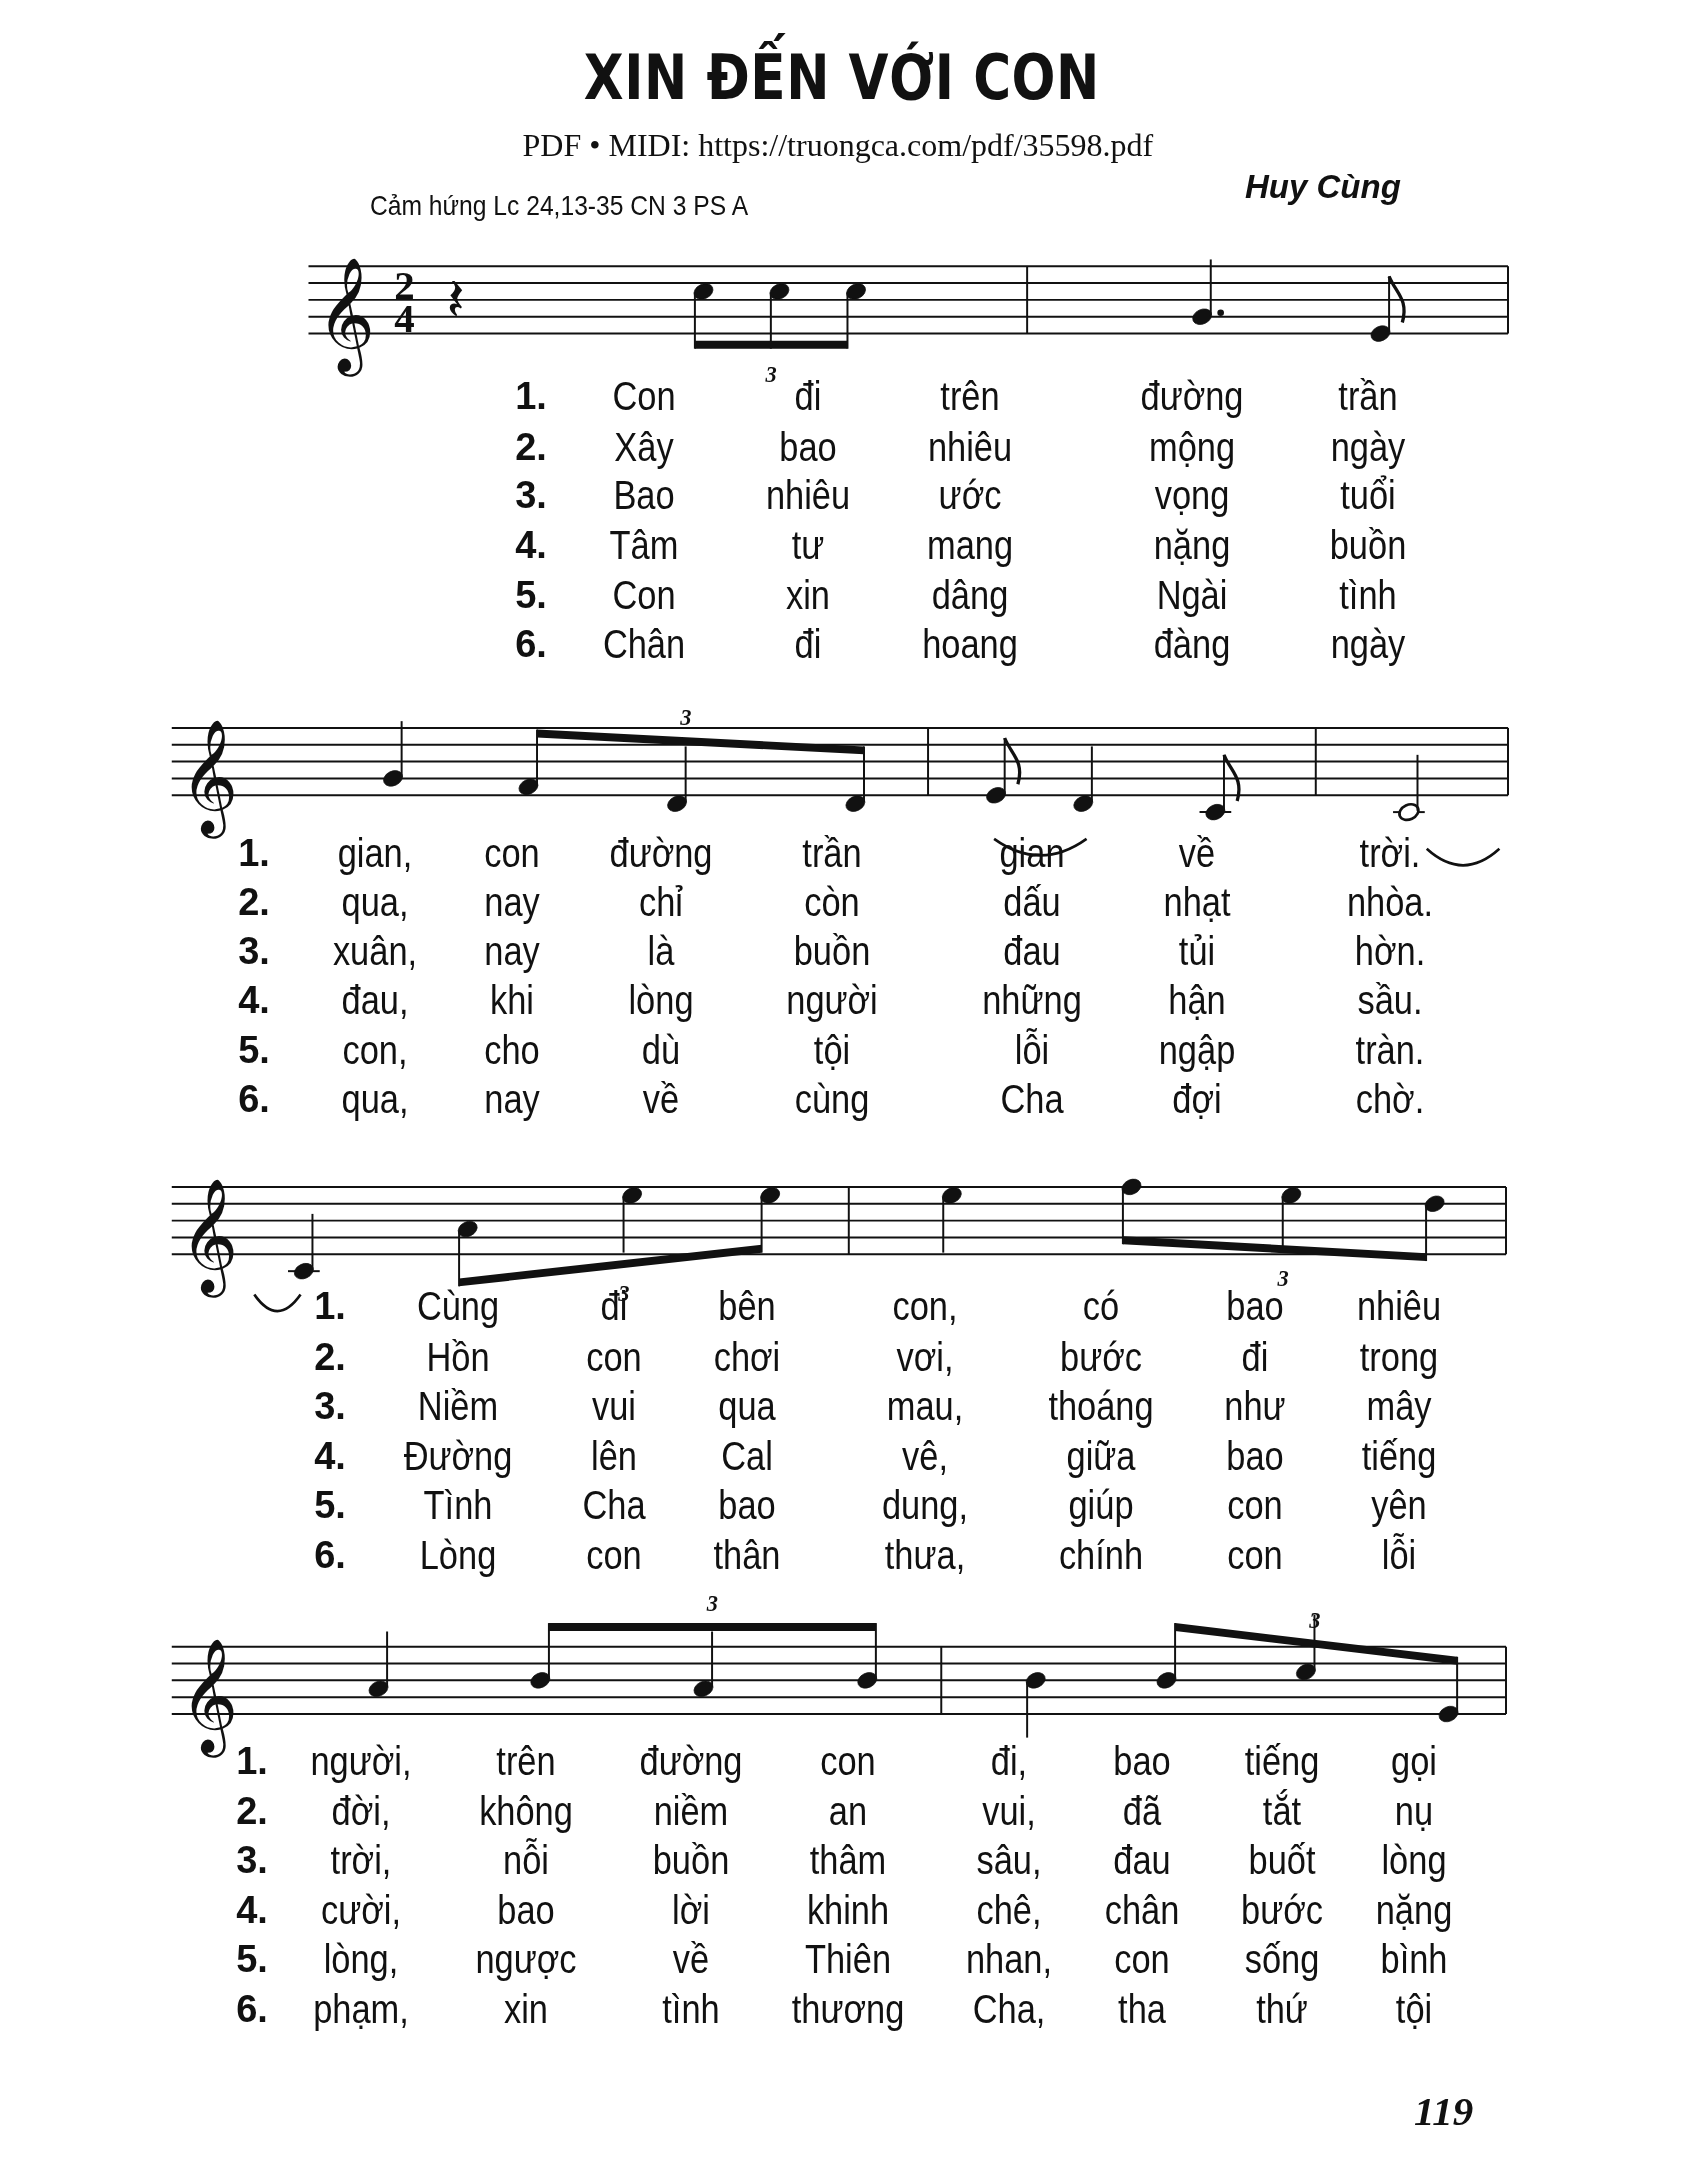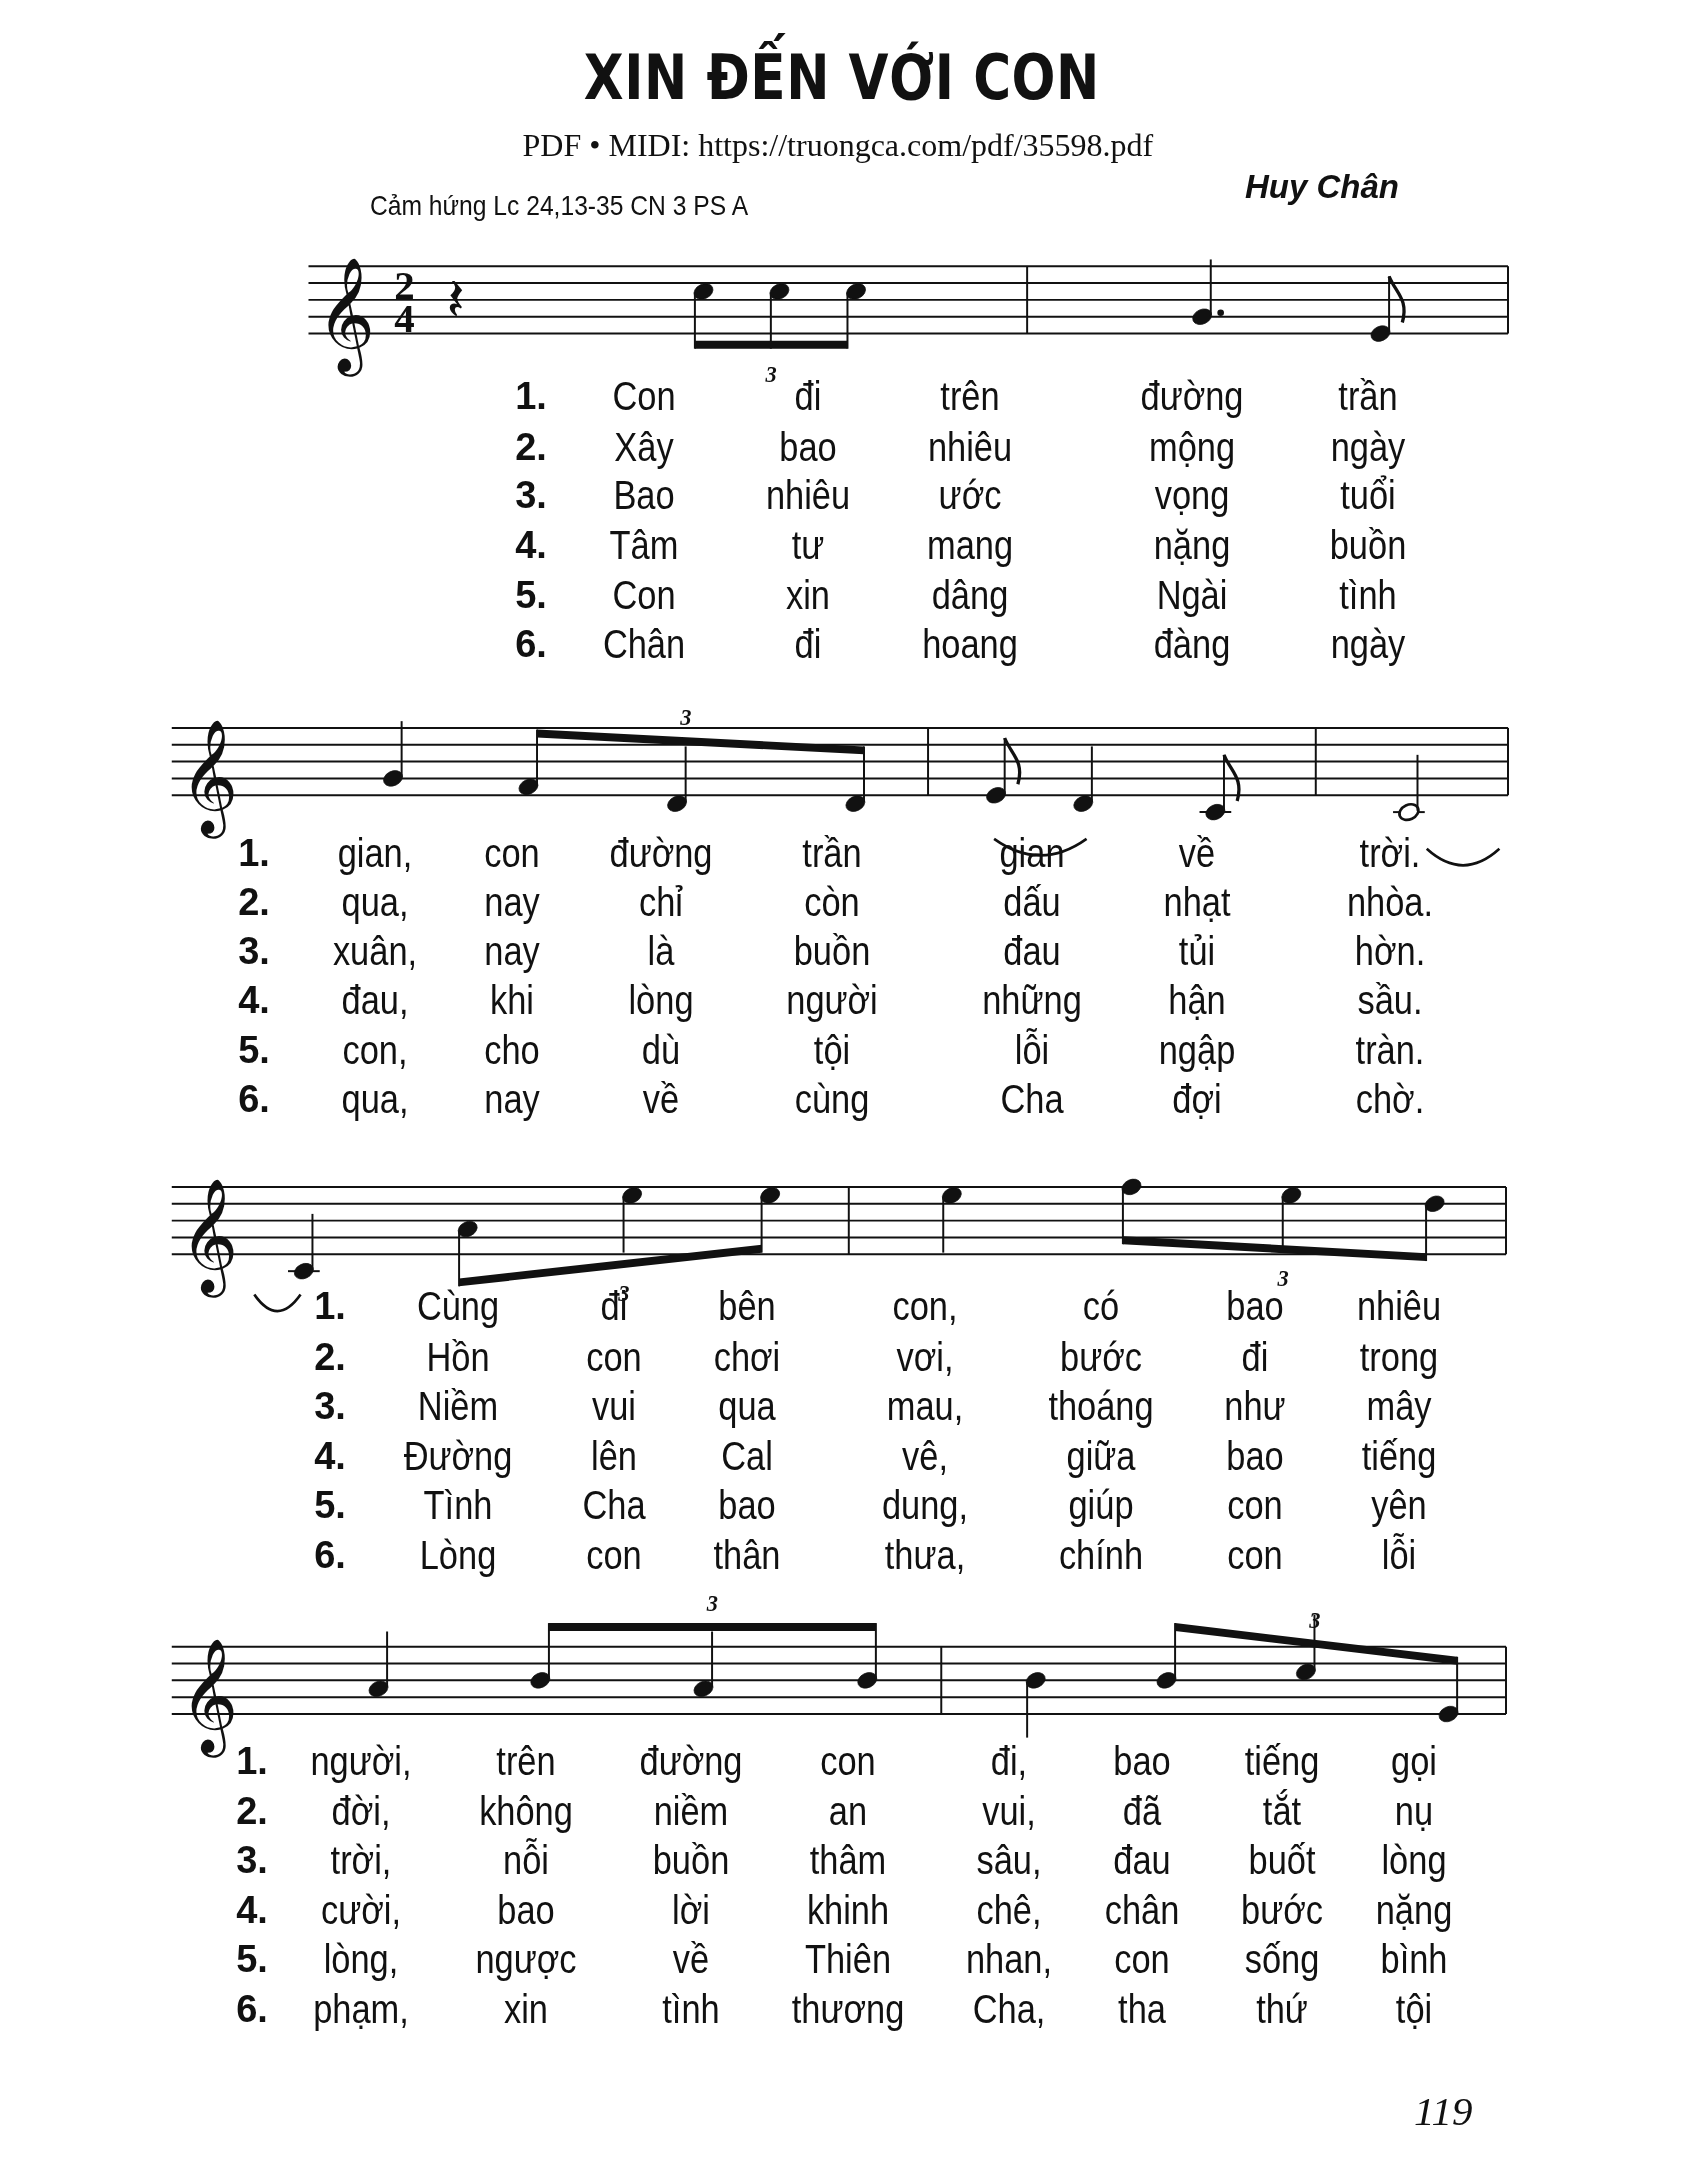--- a/index.html
+++ b/index.html
@@ -2,34 +2,34 @@
 <html style="font-size:10.6px"><head>
 <meta charset="utf-8">
 <style>
   html, body { margin: 0; padding: 0; background: #ffffff; }
   body { width: 1689px; height: 2183px; position: relative; overflow: hidden; color: #111; }
   .abs { position: absolute; white-space: nowrap; }
   .title { left: 0; width: 1689px; top: 46px; text-align: center; font-family: "DejaVu Sans", sans-serif; font-weight: bold; font-size: 63px; letter-spacing: 0.7px; transform: scaleX(0.82); transform-origin: 830px 0; line-height: 1; }
   .url { left: 0; width: 1689px; top: 129px; text-align: center; font-family: "Liberation Serif", serif; font-size: 32px; line-height: 1; transform: translateX(-6.6px); }
   .inspiration { left: 370px; top: 192px; font-family: "Liberation Sans", sans-serif; font-size: 28px; line-height: 1; transform: scaleX(0.88); transform-origin: 0 0; }
   .composer { left: 1245px; top: 170px; font-family: "Liberation Sans", sans-serif; font-weight: bold; font-style: italic; font-size: 33px; line-height: 1; }
-  .pagenum { left: 1414px; top: 2091px; font-family: "Liberation Serif", serif; font-weight: normal; font-style: italic; font-size: 41px; line-height: 1; text-align: right; }
+  .pagenum { left: 1414px; top: 2091px; font-family: "Liberation Serif", serif; font-weight: bold; font-style: italic; font-size: 41px; line-height: 1; text-align: right; }
   svg.staff { position: absolute; left: 0; overflow: visible; }
   .lyric-block { position: absolute; left: 0; top: 0; width: 1689px; }
   .lyric { position: absolute; font-family: "Liberation Sans", sans-serif; font-size: 40px; line-height: 1; transform: translate(-50%, -50%) scaleX(0.86); white-space: nowrap; }
   .vnum { position: absolute; font-family: "Liberation Sans", sans-serif; font-weight: bold; font-size: 38px; line-height: 1; transform: translate(-50%, -50%); }
   .tuplet { font-family: "Liberation Serif", serif; font-style: italic; font-weight: bold; font-size: 34px; }
 </style>
 </head>
 <body>
 
 <div class="abs title">XIN ĐẾN VỚI CON</div>
 <div class="abs url">PDF • MIDI: https://truongca.com/pdf/35598.pdf</div>
 <div class="abs inspiration">Cảm hứng Lc 24,13-35 CN 3 PS A</div>
-<div class="abs composer">Huy Chân</div>
+<div class="abs composer">Huy Cùng</div>
 
 <div id="systems">
     <svg class="staff" width="1689" height="2183" viewBox="0 0 2557 3305" style="top: 0px;">
       <line x1="467" x2="2283" y1="403" y2="403" stroke="#111111" stroke-width="3"></line>
       <line x1="467" x2="2283" y1="428.5" y2="428.5" stroke="#111111" stroke-width="3"></line>
       <line x1="467" x2="2283" y1="454" y2="454" stroke="#111111" stroke-width="3"></line>
       <line x1="467" x2="2283" y1="479.5" y2="479.5" stroke="#111111" stroke-width="3"></line>
       <line x1="467" x2="2283" y1="505" y2="505" stroke="#111111" stroke-width="3"></line>
       <line x1="1555" x2="1555" y1="403" y2="505" stroke="#111111" stroke-width="3"></line>
       <line x1="2283" x2="2283" y1="403" y2="505" stroke="#111111" stroke-width="3"></line>

